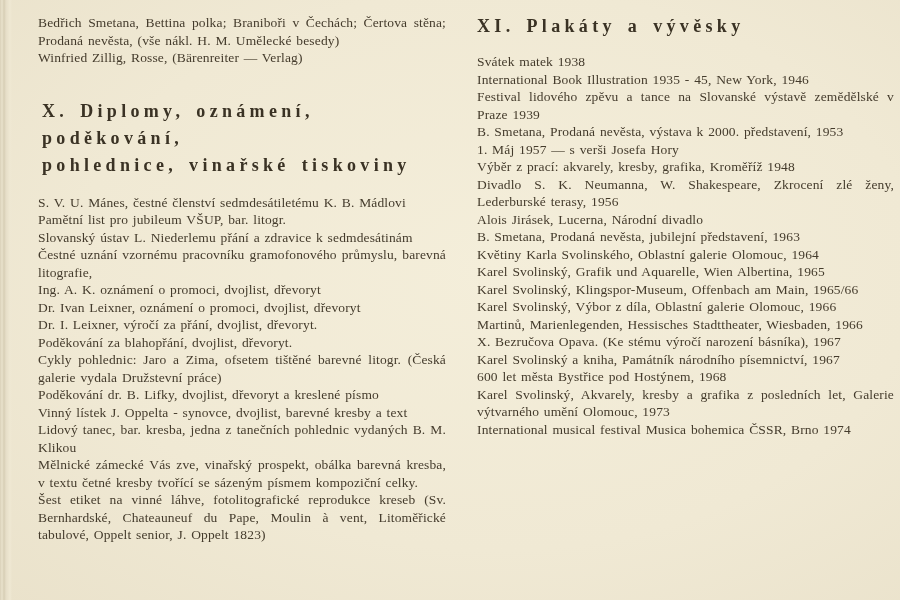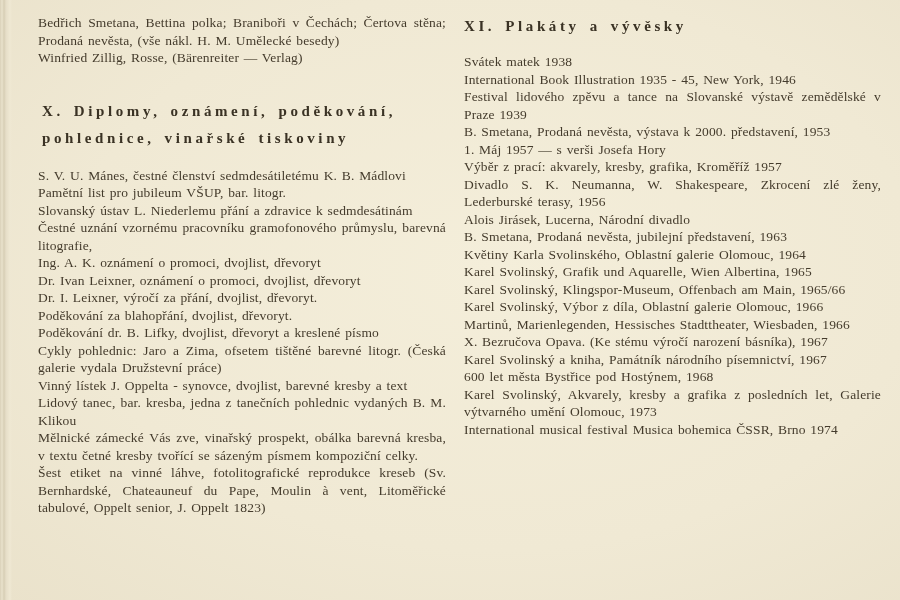--- a/index.html
+++ b/index.html
@@ -26,38 +26,38 @@
     background: linear-gradient(90deg,
       #d9d0b8 0px, #e9e2cc 2px, #d7ceb5 4px,
       #e6dec8 6px, #efe8d3 10px, rgba(239,232,211,0) 12px);
     pointer-events: none;
   }
   .columns {
     position: absolute;
     top: 14px;
     left: 38px;
     display: flex;
-    gap: 18px;
+    gap: 31px;
   }
   .col { display: block; }
   .col-left  { width: 408px; }
   .col-right { width: 417px; }
 
   .entry {
     margin: 0;
     font-size: 13.5px;
     line-height: 17.5px;
     text-align: justify;
     word-spacing: 0.09em;
     letter-spacing: 0.01em;
   }
   .heading {
     font-weight: bold;
     color: #3a3224;
-    font-size: 15px;
+    font-size: 18px;
     letter-spacing: 0.24em;
     word-spacing: 0.18em;
   }
   .heading-left {
     margin: 31px 4px 15px;
     line-height: 27px;
   }
   .heading-left .hline { display: block; }
   .heading-right {
     margin: 2px 0 17px;
@@ -86,39 +86,39 @@
 
       <div class="entries">
           <p class="entry">S. V. U. Mánes, čestné členství sedmdesátiletému K. B. Mádlovi</p>
           <p class="entry">Pamětní list pro jubileum VŠUP, bar. litogr.</p>
           <p class="entry">Slovanský ústav L. Niederlemu přání a zdravice k sedmdesátinám</p>
           <p class="entry">Čestné uznání vzornému pracovníku gramofonového průmyslu, barevná litografie,</p>
           <p class="entry">Ing. A. K. oznámení o promoci, dvojlist, dřevoryt</p>
           <p class="entry">Dr. Ivan Leixner, oznámení o promoci, dvojlist, dřevoryt</p>
           <p class="entry">Dr. I. Leixner, výročí za přání, dvojlist, dřevoryt.</p>
           <p class="entry">Poděkování za blahopřání, dvojlist, dřevoryt.</p>
+          <p class="entry">Cykly pohlednic: Jaro a Zima, ofsetem tištěné barevné litogr. (Česká galerie vydala Družstevní práce)</p>
           <p class="entry">Poděkování dr. B. Lifky, dvojlist, dřevoryt a kreslené písmo</p>
-          <p class="entry">Cykly pohlednic: Jaro a Zima, ofsetem tištěné barevné litogr. (Česká galerie vydala Družstevní práce)</p>
           <p class="entry">Vinný lístek J. Oppelta - synovce, dvojlist, barevné kresby a text</p>
           <p class="entry">Lidový tanec, bar. kresba, jedna z tanečních pohlednic vydaných B. M. Klikou</p>
           <p class="entry">Mělnické zámecké Vás zve, vinařský prospekt, obálka barevná kresba, v textu četné kresby tvořící se sázeným písmem kompoziční celky.</p>
           <p class="entry">Šest etiket na vinné láhve, fotolitografické reprodukce kreseb (Sv. Bernhardské, Chateauneuf du Pape, Moulin à vent, Litoměřické tabulové, Oppelt senior, J. Oppelt 1823)</p>
         </div>
     </section>
 
     <section class="col col-right">
       <h2 class="heading heading-right">XI. Plakáty a vývěsky</h2>
 
       <div class="entries">
           <p class="entry">Svátek matek 1938</p>
           <p class="entry">International Book Illustration 1935 - 45, New York, 1946</p>
           <p class="entry">Festival lidového zpěvu a tance na Slovanské výstavě zemědělské v Praze 1939</p>
           <p class="entry">B. Smetana, Prodaná nevěsta, výstava k 2000. představení, 1953</p>
           <p class="entry">1. Máj 1957 — s verši Josefa Hory</p>
-          <p class="entry">Výběr z prací: akvarely, kresby, grafika, Kroměříž 1957</p>
+          <p class="entry">Výběr z prací: akvarely, kresby, grafika, Kroměříž 1948</p>
           <p class="entry">Divadlo S. K. Neumanna, W. Shakespeare, Zkrocení zlé ženy, Lederburské terasy, 1956</p>
           <p class="entry">Alois Jirásek, Lucerna, Národní divadlo</p>
           <p class="entry">B. Smetana, Prodaná nevěsta, jubilejní představení, 1963</p>
           <p class="entry">Květiny Karla Svolinského, Oblastní galerie Olomouc, 1964</p>
           <p class="entry">Karel Svolinský, Grafik und Aquarelle, Wien Albertina, 1965</p>
           <p class="entry">Karel Svolinský, Klingspor-Museum, Offenbach am Main, 1965/66</p>
           <p class="entry">Karel Svolinský, Výbor z díla, Oblastní galerie Olomouc, 1966</p>
           <p class="entry">Martinů, Marienlegenden, Hessisches Stadttheater, Wiesbaden, 1966</p>
           <p class="entry">X. Bezručova Opava. (Ke stému výročí narození básníka), 1967</p>
           <p class="entry">Karel Svolinský a kniha, Památník národního písemnictví, 1967</p>

